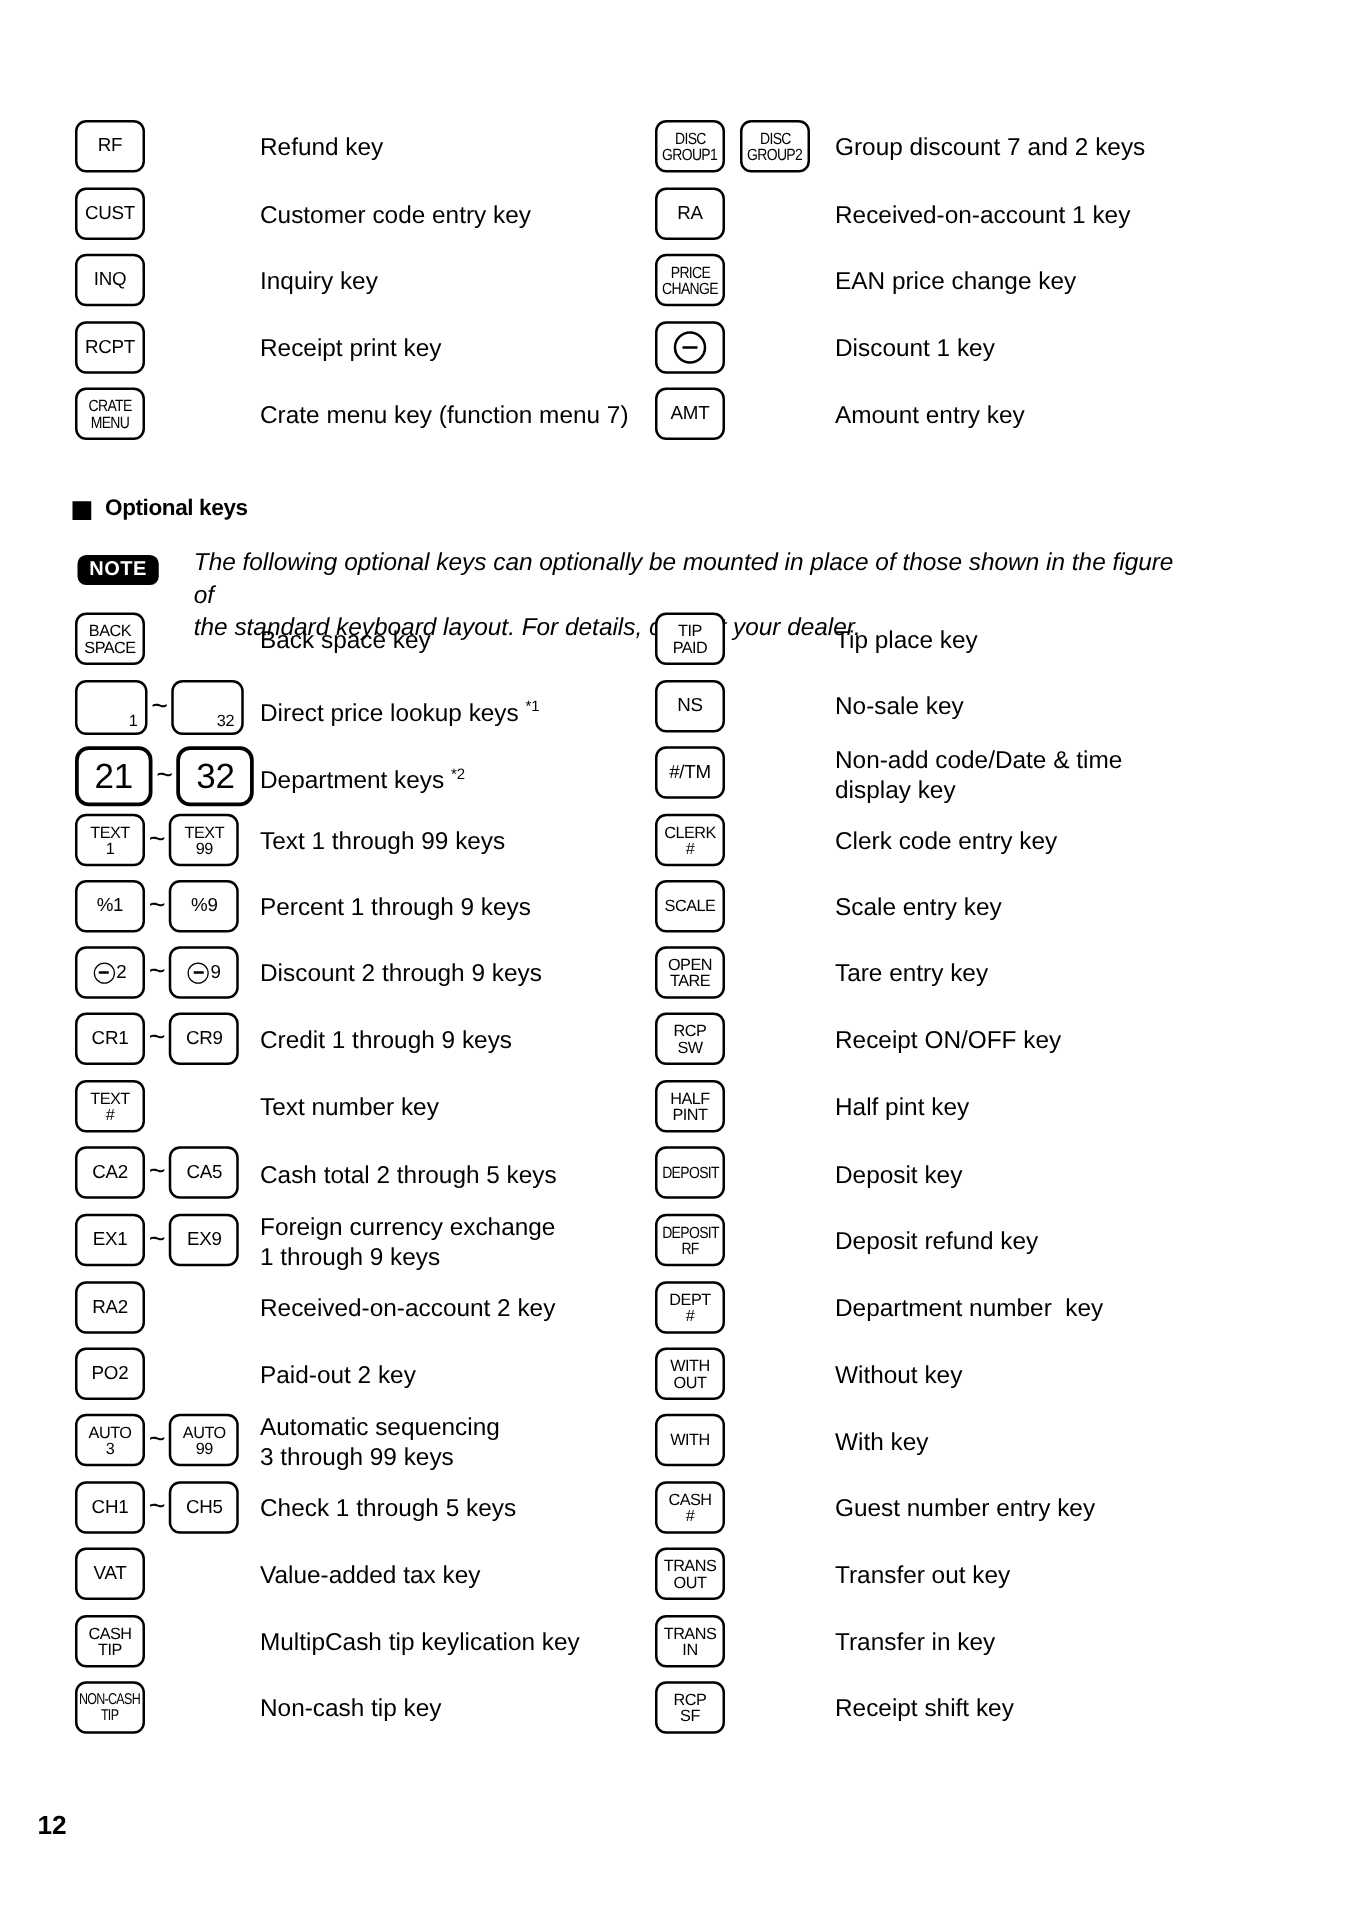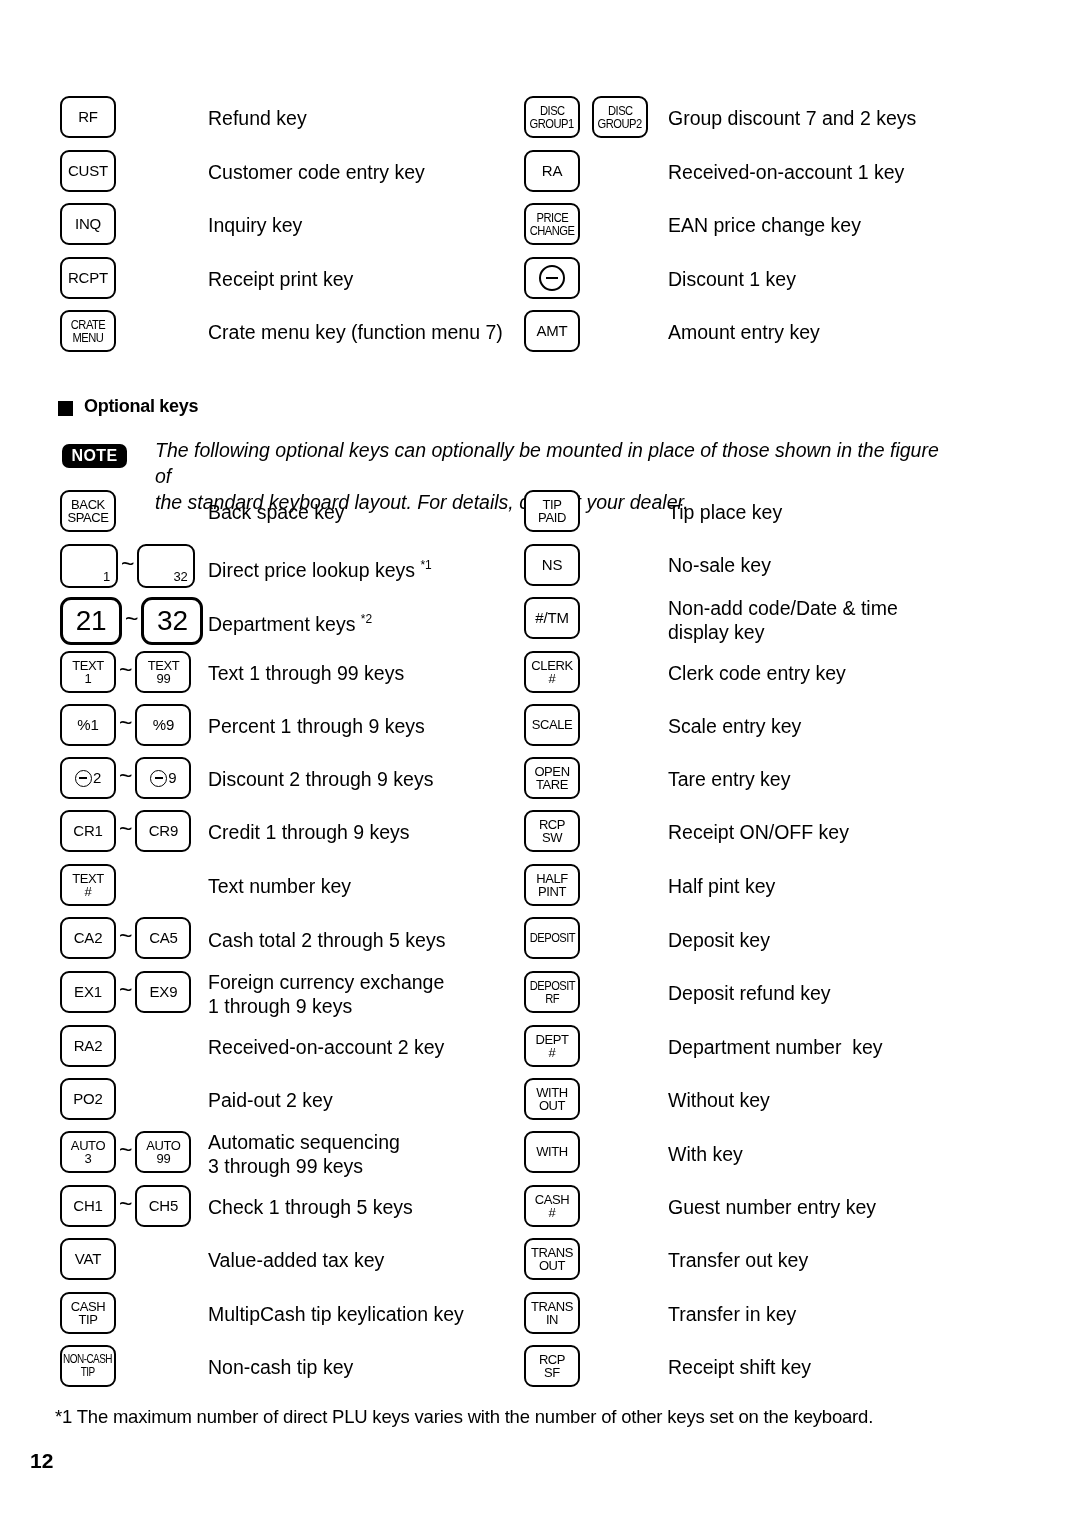--- a/index.html
+++ b/index.html
@@ -524,17 +524,16 @@
       <div class="desc" style="left: 668px; top: 1302px;">Transfer in key</div>
       <div class="row" style="left: 524px; top: 1345px;">
         <div class="keycap k-std two">
           <span class="l1 sm">RCP</span>
           <span class="l2 sm">SF</span>
         </div>
       </div>
       <div class="desc" style="left: 668px; top: 1355px;">Receipt shift key</div>
     </div>
 
-  <div class="footnote" style="left:55px; top:1403px;">*1 The maximum number of direct PLU keys varies with the number of other keys set on the keyboard.</div>
 
   <div class="pageno" style="left:30px; top:1449px;">12</div>
 
 </div>
 
 </body></html>

